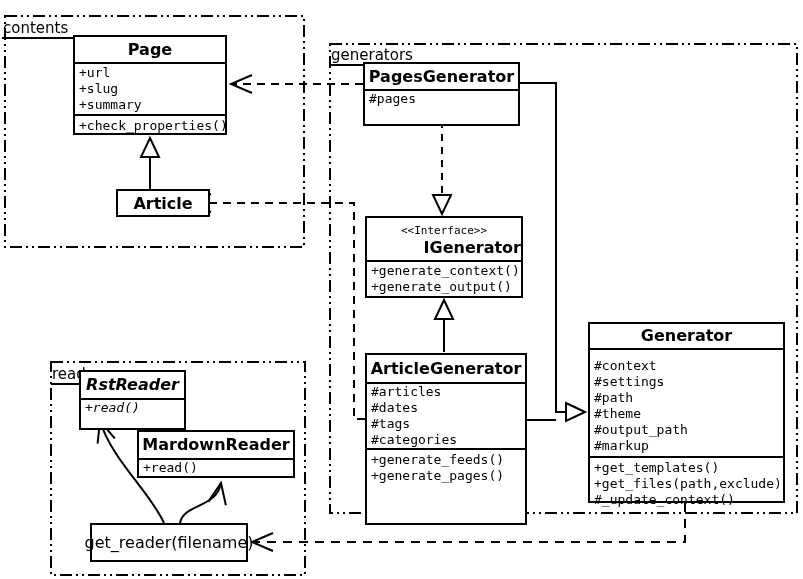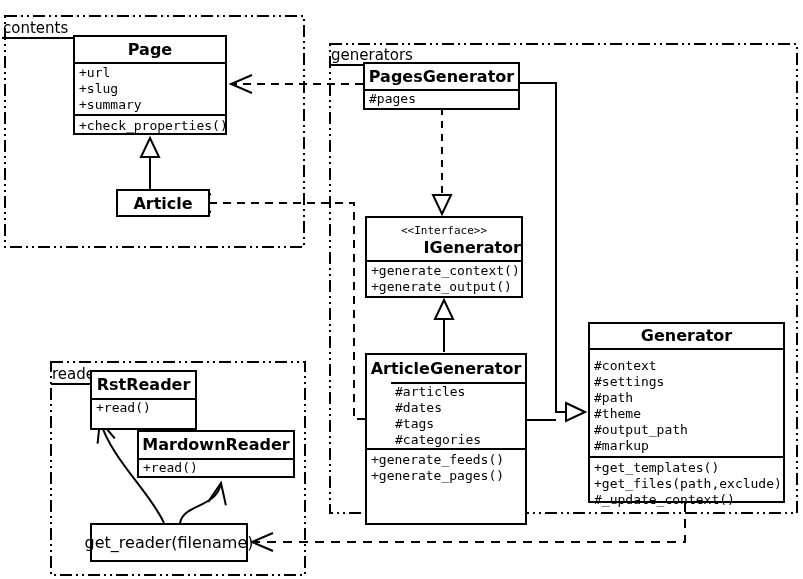--- a/index.html
+++ b/index.html
@@ -81,41 +81,41 @@
     </div>
     <div class="compartment" style="height:20px;padding-top:2px;">
       <div class="member">+check_properties()</div>
     </div>
   </div>
 
   <div class="cls center-box" style="left:116px;top:189px;width:94px;height:28px;">
     <div class="title">Article</div>
   </div>
 
-  <div class="cls" style="left:363px;top:62px;width:157px;height:48px;">
+  <div class="cls" style="left:363px;top:62px;width:157px;height:64px;">
     <div class="title" style="height:25px;line-height:25px;">PagesGenerator</div>
     <div class="compartment" style="height:17px;">
       <div class="member">#pages</div>
     </div>
   </div>
 
   <div class="cls" style="left:365px;top:216px;width:158px;height:82px;">
     <div style="height:42px;">
       <div class="stereotype">&lt;&lt;Interface&gt;&gt;</div>
       <div class="title" style="line-height:20px;text-align:right;">IGenerator</div>
     </div>
     <div class="compartment" style="height:34px;padding-top:1px;">
       <div class="member">+generate_context()</div>
       <div class="member">+generate_output()</div>
     </div>
   </div>
 
   <div class="cls" style="left:365px;top:353px;width:162px;height:172px;">
     <div class="title" style="height:27px;line-height:27px;">ArticleGenerator</div>
-    <div class="compartment" style="height:64px;margin-left:24px;">
+    <div class="compartment" style="height:64px;">
       <div class="member">#articles</div>
       <div class="member">#dates</div>
       <div class="member">#tags</div>
       <div class="member">#categories</div>
     </div>
     <div class="compartment" style="height:35px;padding-top:2px;">
       <div class="member">+generate_feeds()</div>
       <div class="member">+generate_pages()</div>
     </div>
   </div>
@@ -130,21 +130,21 @@
       <div class="member">#output_path</div>
       <div class="member">#markup</div>
     </div>
     <div class="compartment" style="height:51px;padding-top:2px;">
       <div class="member">+get_templates()</div>
       <div class="member">+get_files(path,exclude)</div>
       <div class="member">#_update_context()</div>
     </div>
   </div>
 
-  <div class="cls" style="left:90px;top:370px;width:107px;height:60px;">
+  <div class="cls" style="left:79px;top:370px;width:107px;height:60px;font-style:italic;">
     <div class="title" style="height:26px;line-height:26px;">RstReader</div>
     <div class="compartment" style="height:16px;">
       <div class="member">+read()</div>
     </div>
   </div>
 
   <div class="cls" style="left:137px;top:430px;width:158px;height:48px;">
     <div class="title" style="height:26px;line-height:26px;">MardownReader</div>
     <div class="compartment" style="height:16px;">
       <div class="member">+read()</div>

